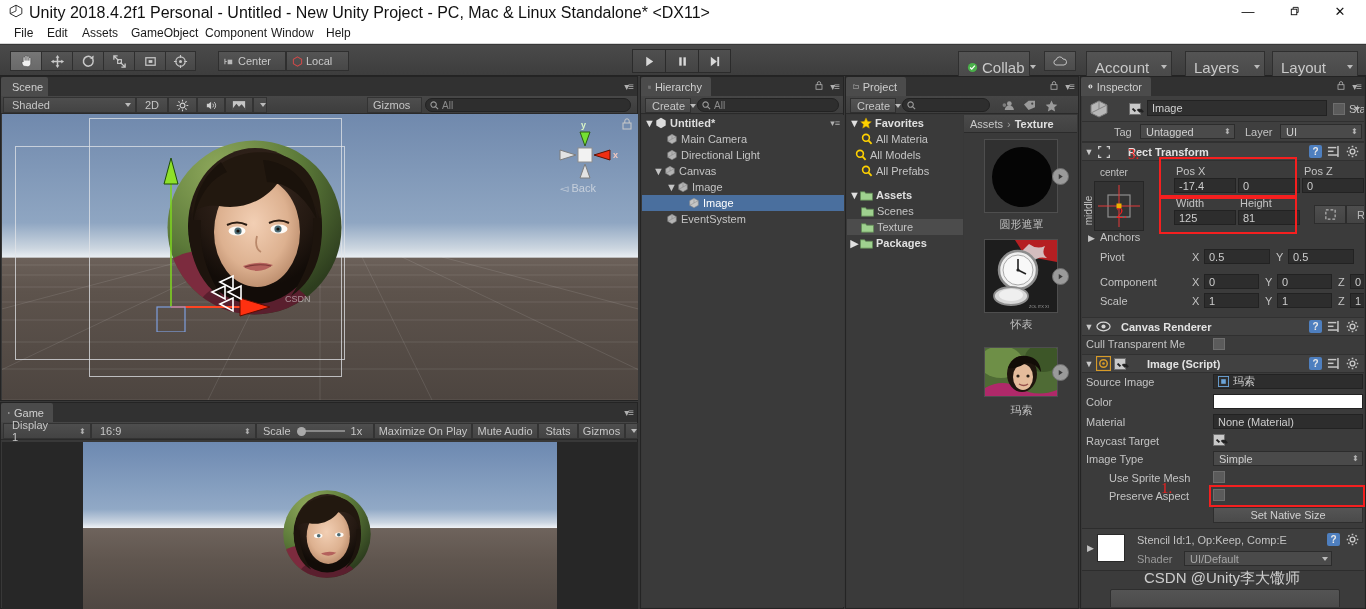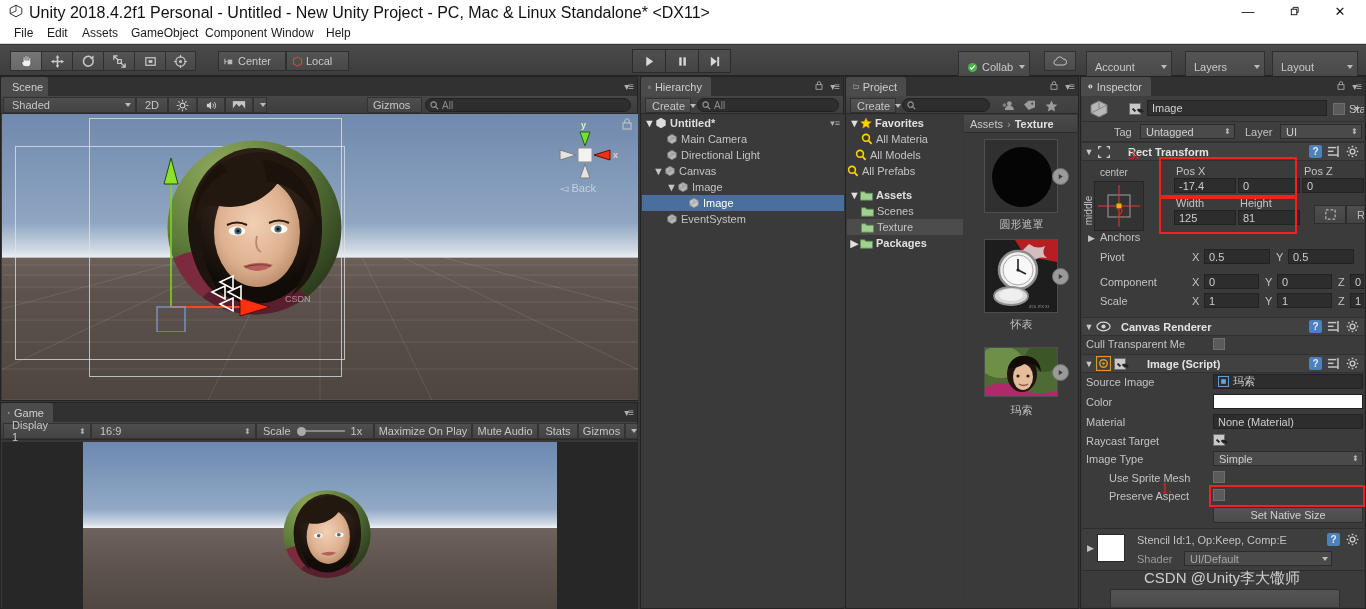--- a/index.html
+++ b/index.html
@@ -39,21 +39,21 @@
   .tgrp .tb.active { background:linear-gradient(#767676,#696969); }
   .pivotbtn { position:absolute; top:6px; height:20px; background:linear-gradient(#545454,#474747);
               border:1px solid #2f2f2f; display:flex; align-items:center; padding:0 7px 0 5px; gap:3px;
               color:#c9c9c9; font-size:11px; }
   .playgrp { position:absolute; left:632px; top:4px; height:24px; display:flex; }
   .playgrp .pb { width:33px; height:24px; background:linear-gradient(#4f4f4f,#444);
                  border:1px solid #2b2b2b; border-right:none; display:flex; align-items:center; justify-content:center; }
   .playgrp .pb:last-child { border-right:1px solid #2b2b2b; }
   .drop { position:absolute; top:6px; height:32px; background:linear-gradient(#545454,#474747);
           border:1px solid #2f2f2f; display:flex; align-items:center; padding:0 4px 0 8px;
-          color:#c9c9c9; font-size:11px; justify-content:space-between; }
+          color:#c9c9c9; font-size:15px; justify-content:space-between; }
   .caret { width:0;height:0;border-left:3px solid transparent;border-right:3px solid transparent;
            border-top:4px solid #bbb; margin-left:5px; }
 
   
   .panel { position:absolute; background:#383838; border:1px solid #242424; }
   .tabrow { position:absolute; left:0; top:0; height:19px; width:100%; background:#313131; }
   .tab { position:absolute; left:0; top:0; height:19px; background:#4b4b4b; display:flex;
          align-items:center; padding:0 9px 0 7px; gap:4px; color:#cfcfcf; font-size:11px;
          border-top-left-radius:2px; border-top-right-radius:2px; }
   .panelmenu { position:absolute; right:4px; top:4px; color:#b0b0b0; font-size:10px; letter-spacing:-1px;}
@@ -655,21 +655,21 @@
         </svg>
       <span>All Materia</span>
     </div>
     <div class="prow" style="padding-left:8px;">
       <svg width="12" height="12" viewBox="0 0 12 12" style="margin-right:3px;">
           <circle cx="5" cy="4.8" r="3.4" fill="none" stroke="#ffd200" stroke-width="1.6"></circle>
           <path d="M7.6 7.6 L10.6 10.8" stroke="#ffd200" stroke-width="1.8"></path>
         </svg>
       <span>All Models</span>
     </div>
-    <div class="prow" style="align-items:center;">
+    <div class="prow" style="padding-left:14px;align-items:center;">
       <svg width="12" height="12" viewBox="0 0 12 12" style="margin-right:3px;">
           <circle cx="5" cy="4.8" r="3.4" fill="none" stroke="#ffd200" stroke-width="1.6"></circle>
           <path d="M7.6 7.6 L10.6 10.8" stroke="#ffd200" stroke-width="1.8"></path>
         </svg>
       <span>All Prefabs</span>
     </div>
     <div style="height:8px;"></div>
     <div class="prow" style="padding-left:2px; font-weight:bold; color:#e0e0e0;">
       <span class="hfoldout">▼</span>
       <svg class="folder" viewBox="0 0 14 11">

